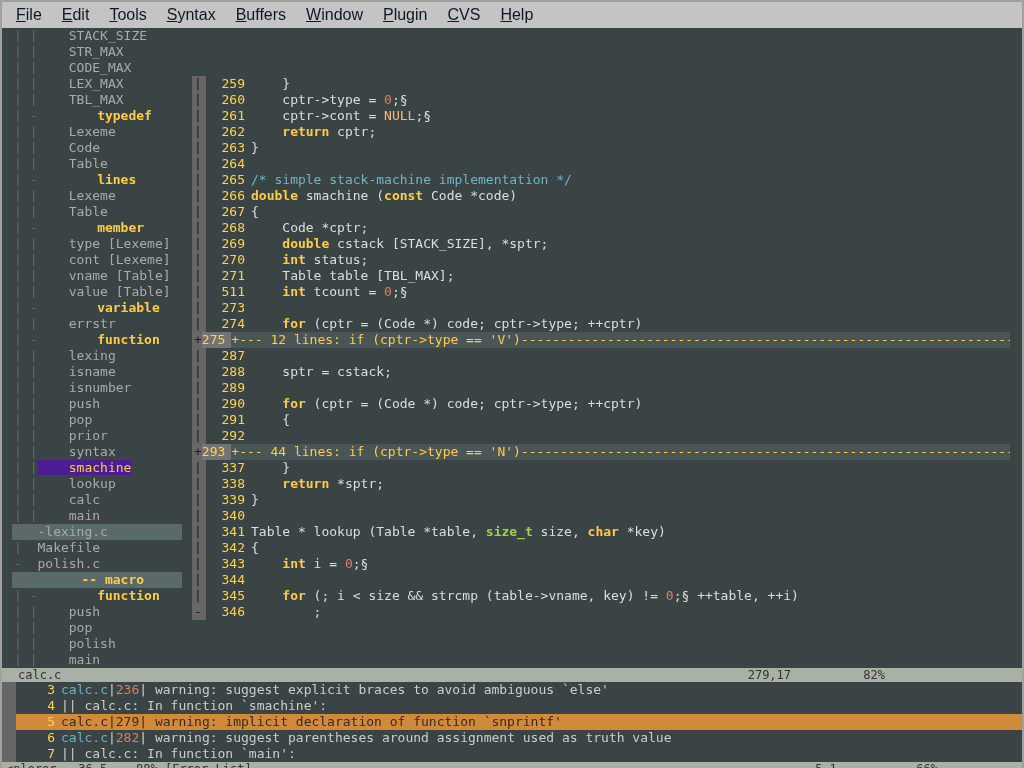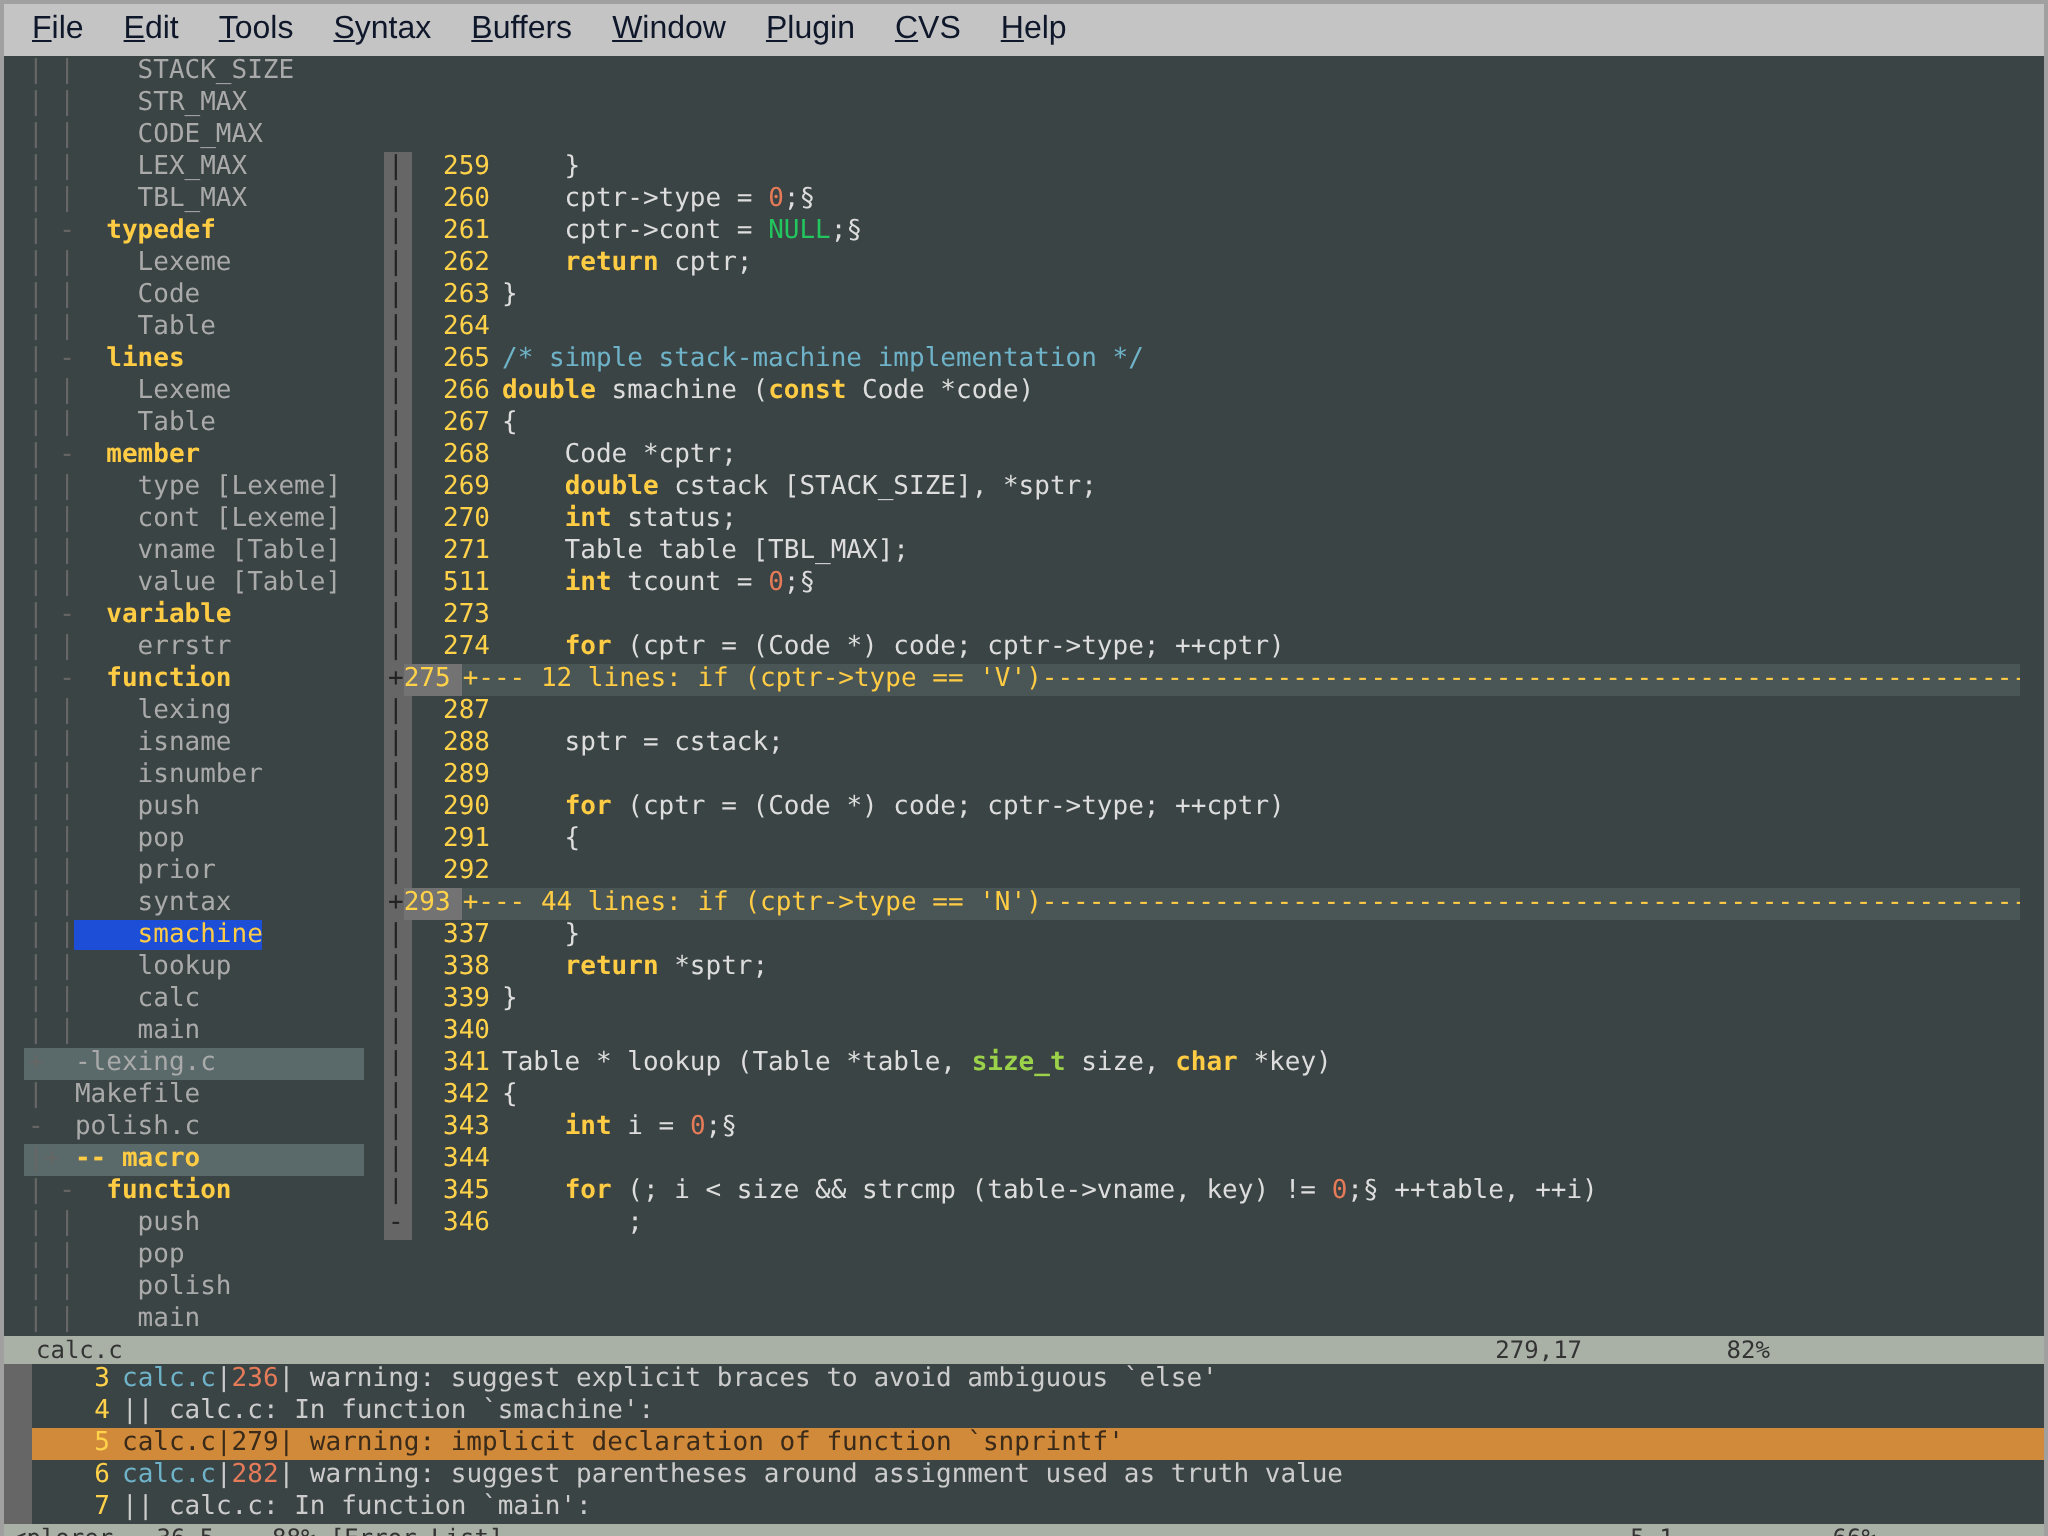--- a/index.html
+++ b/index.html
@@ -57,23 +57,23 @@
   color: #ccc;
   overflow: hidden;
 }
 .tag-line {
   white-space: pre;
   padding: 0 2px;
   line-height: 16px;
 }
 .tag-gutter { color: #666; }
 .tag-item { color: #aaa; }
-.tag-key { color: #ffcc44; font-weight: bold; }
+.tag-key { color: #ffcc44; font-weight: bold; margin-left: 44px; }
 .tag-hl { background:#5a6a6a; }
-.tag-sel { background:#1d4ed8; color:#ffcc44;}
+.tag-sel { background:#4c1d95; color:#ffcc44;}
 .code-pane {
   flex: 1;
   background: #3b4444;
   overflow: hidden;
 }
 .code-line {
   white-space: pre;
   line-height: 16px;
   display: flex;
 }
@@ -89,21 +89,21 @@
   text-align: right;
   color: #ffd24a;
   padding-right: 6px;
 }
 .ln.hl  { background:#737373;}
 .code-text { flex:1; }
 .kw    { color: #ffcc44; font-weight: bold; }
 .num   { color: #e57b59; }
 .cmt   { color: #6fb3c9; }
 .type  { color: #9bd24a; font-weight:bold;}
-.null  { color: #22c55e; }
+.null  { color: #fdba74; }
 .fold-line { background:#4a5556; color:#ffcc44;}
 .fold-dash { color:#ffcc44;}
 .sep-h {
   height: 14px;
   background: #a9b1a7;
   color:#333;
   white-space: pre;
   font-size:12px;
   padding:0 16px;
 }

